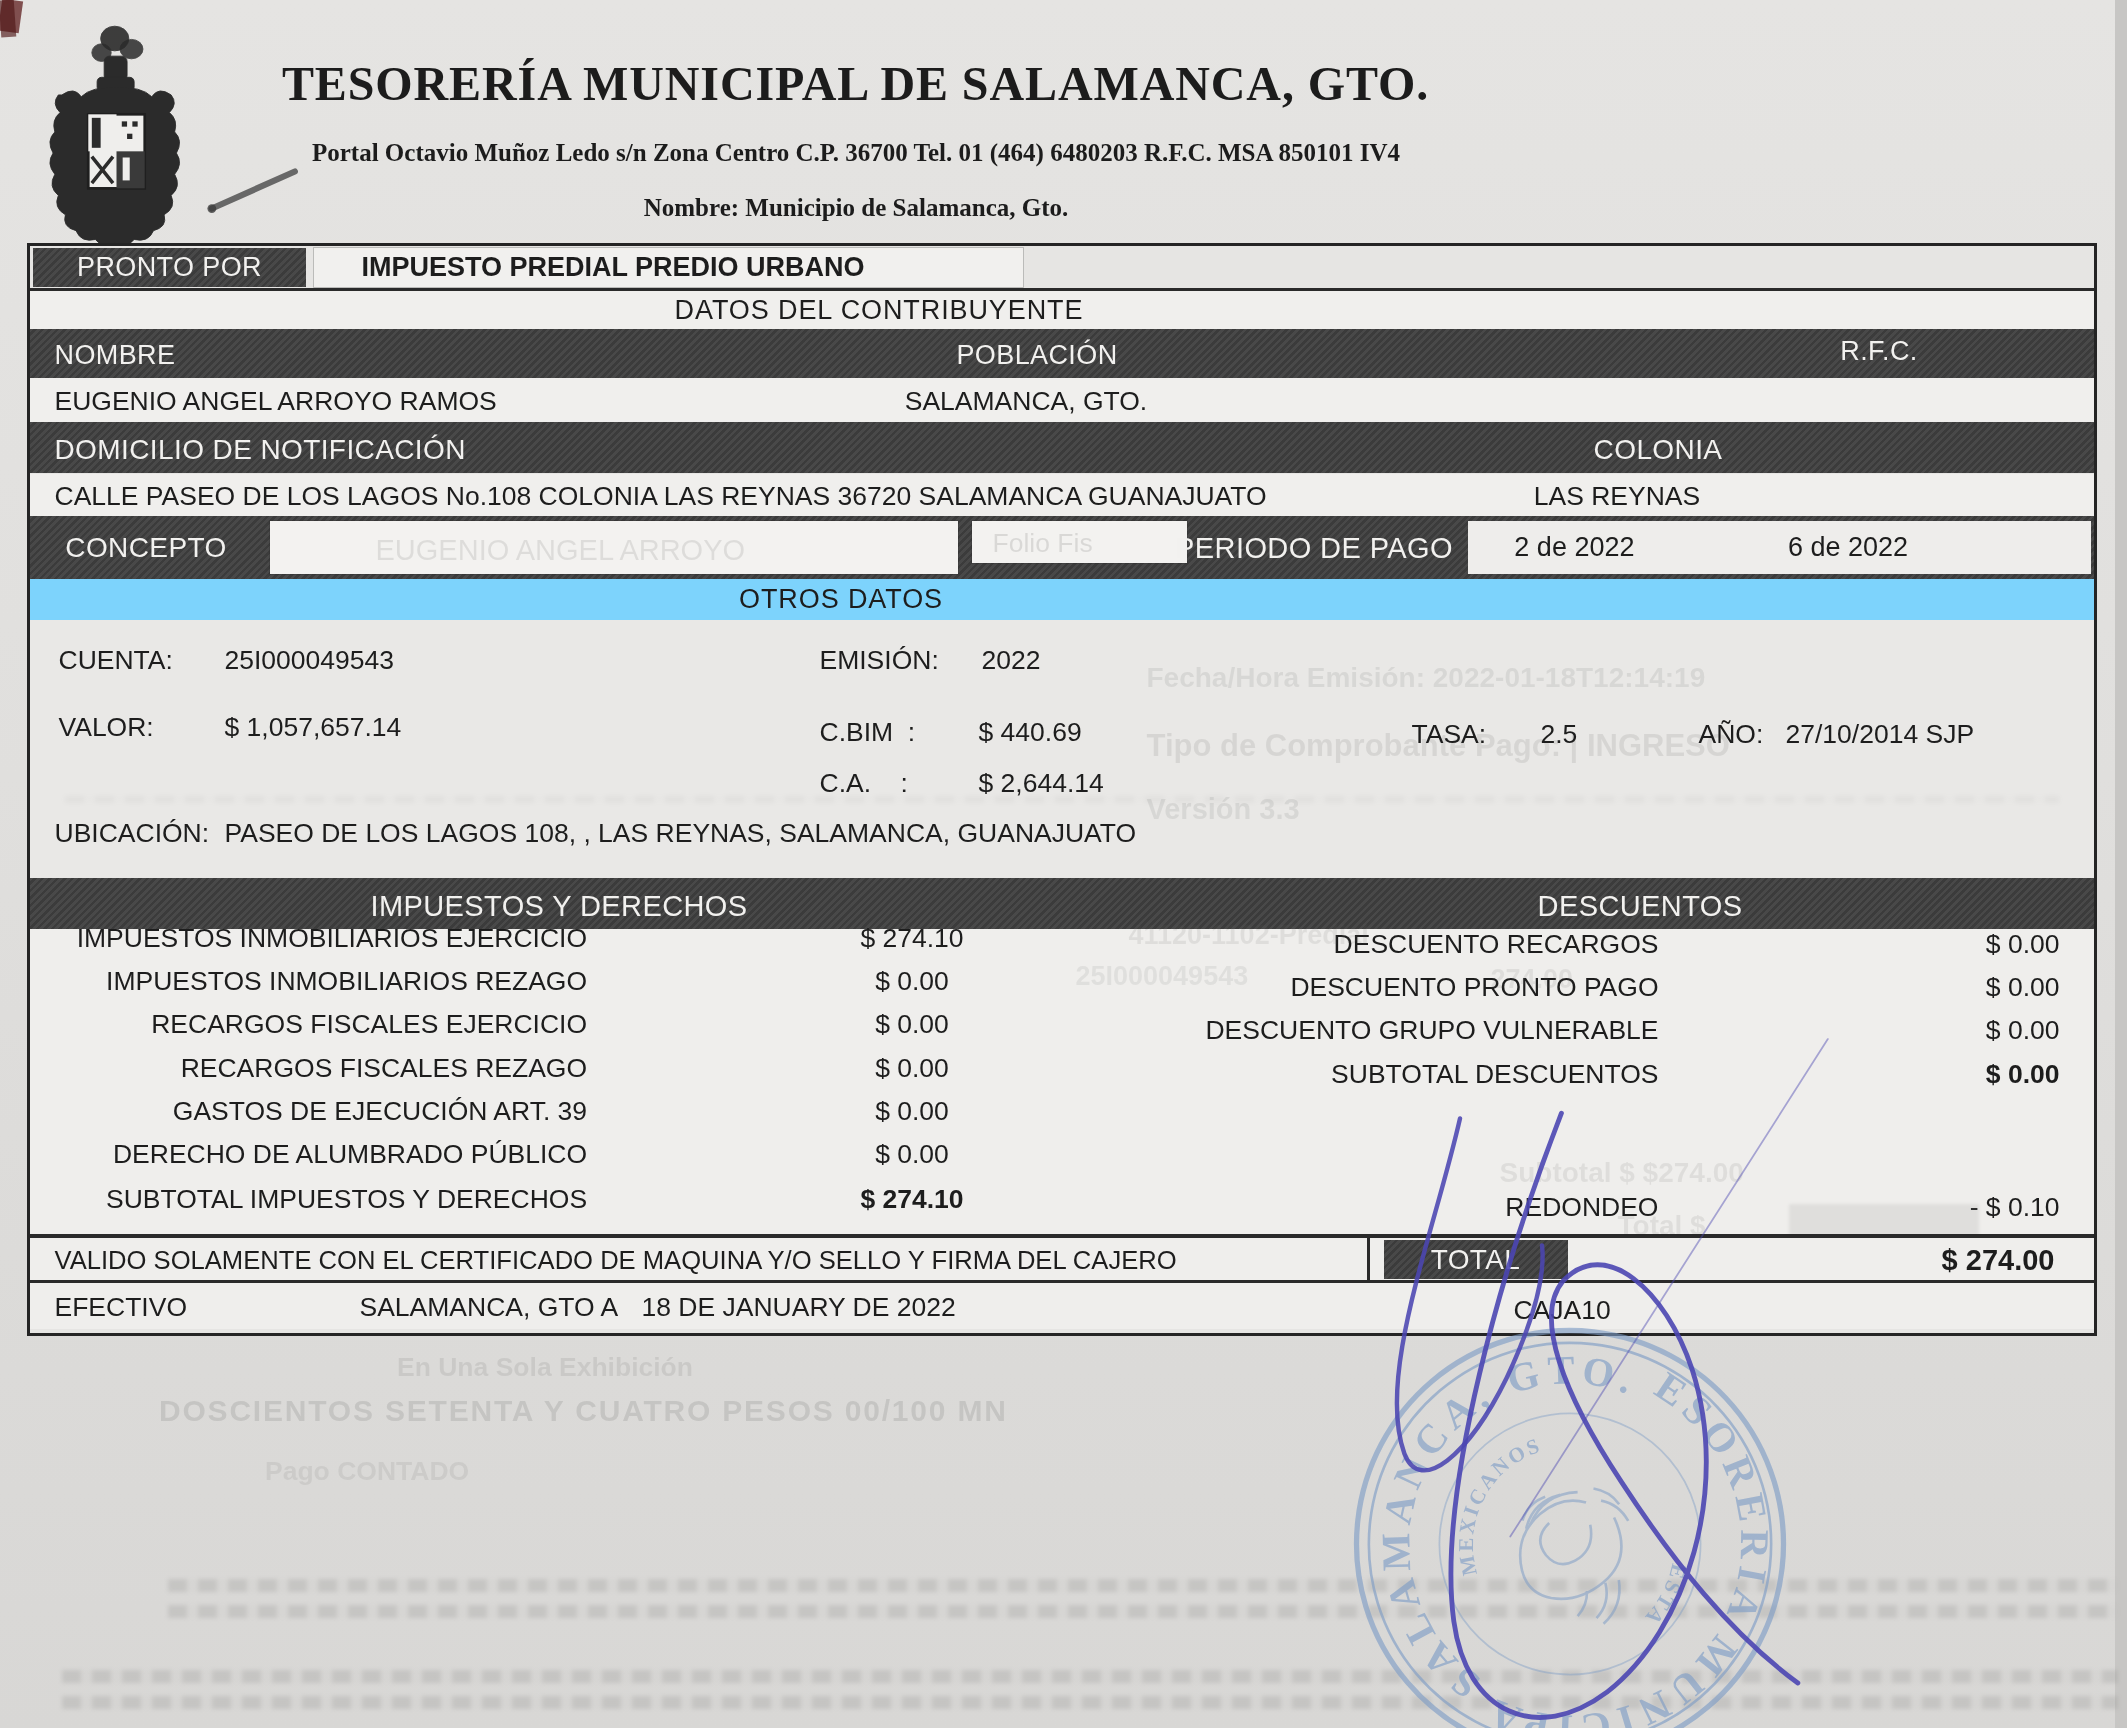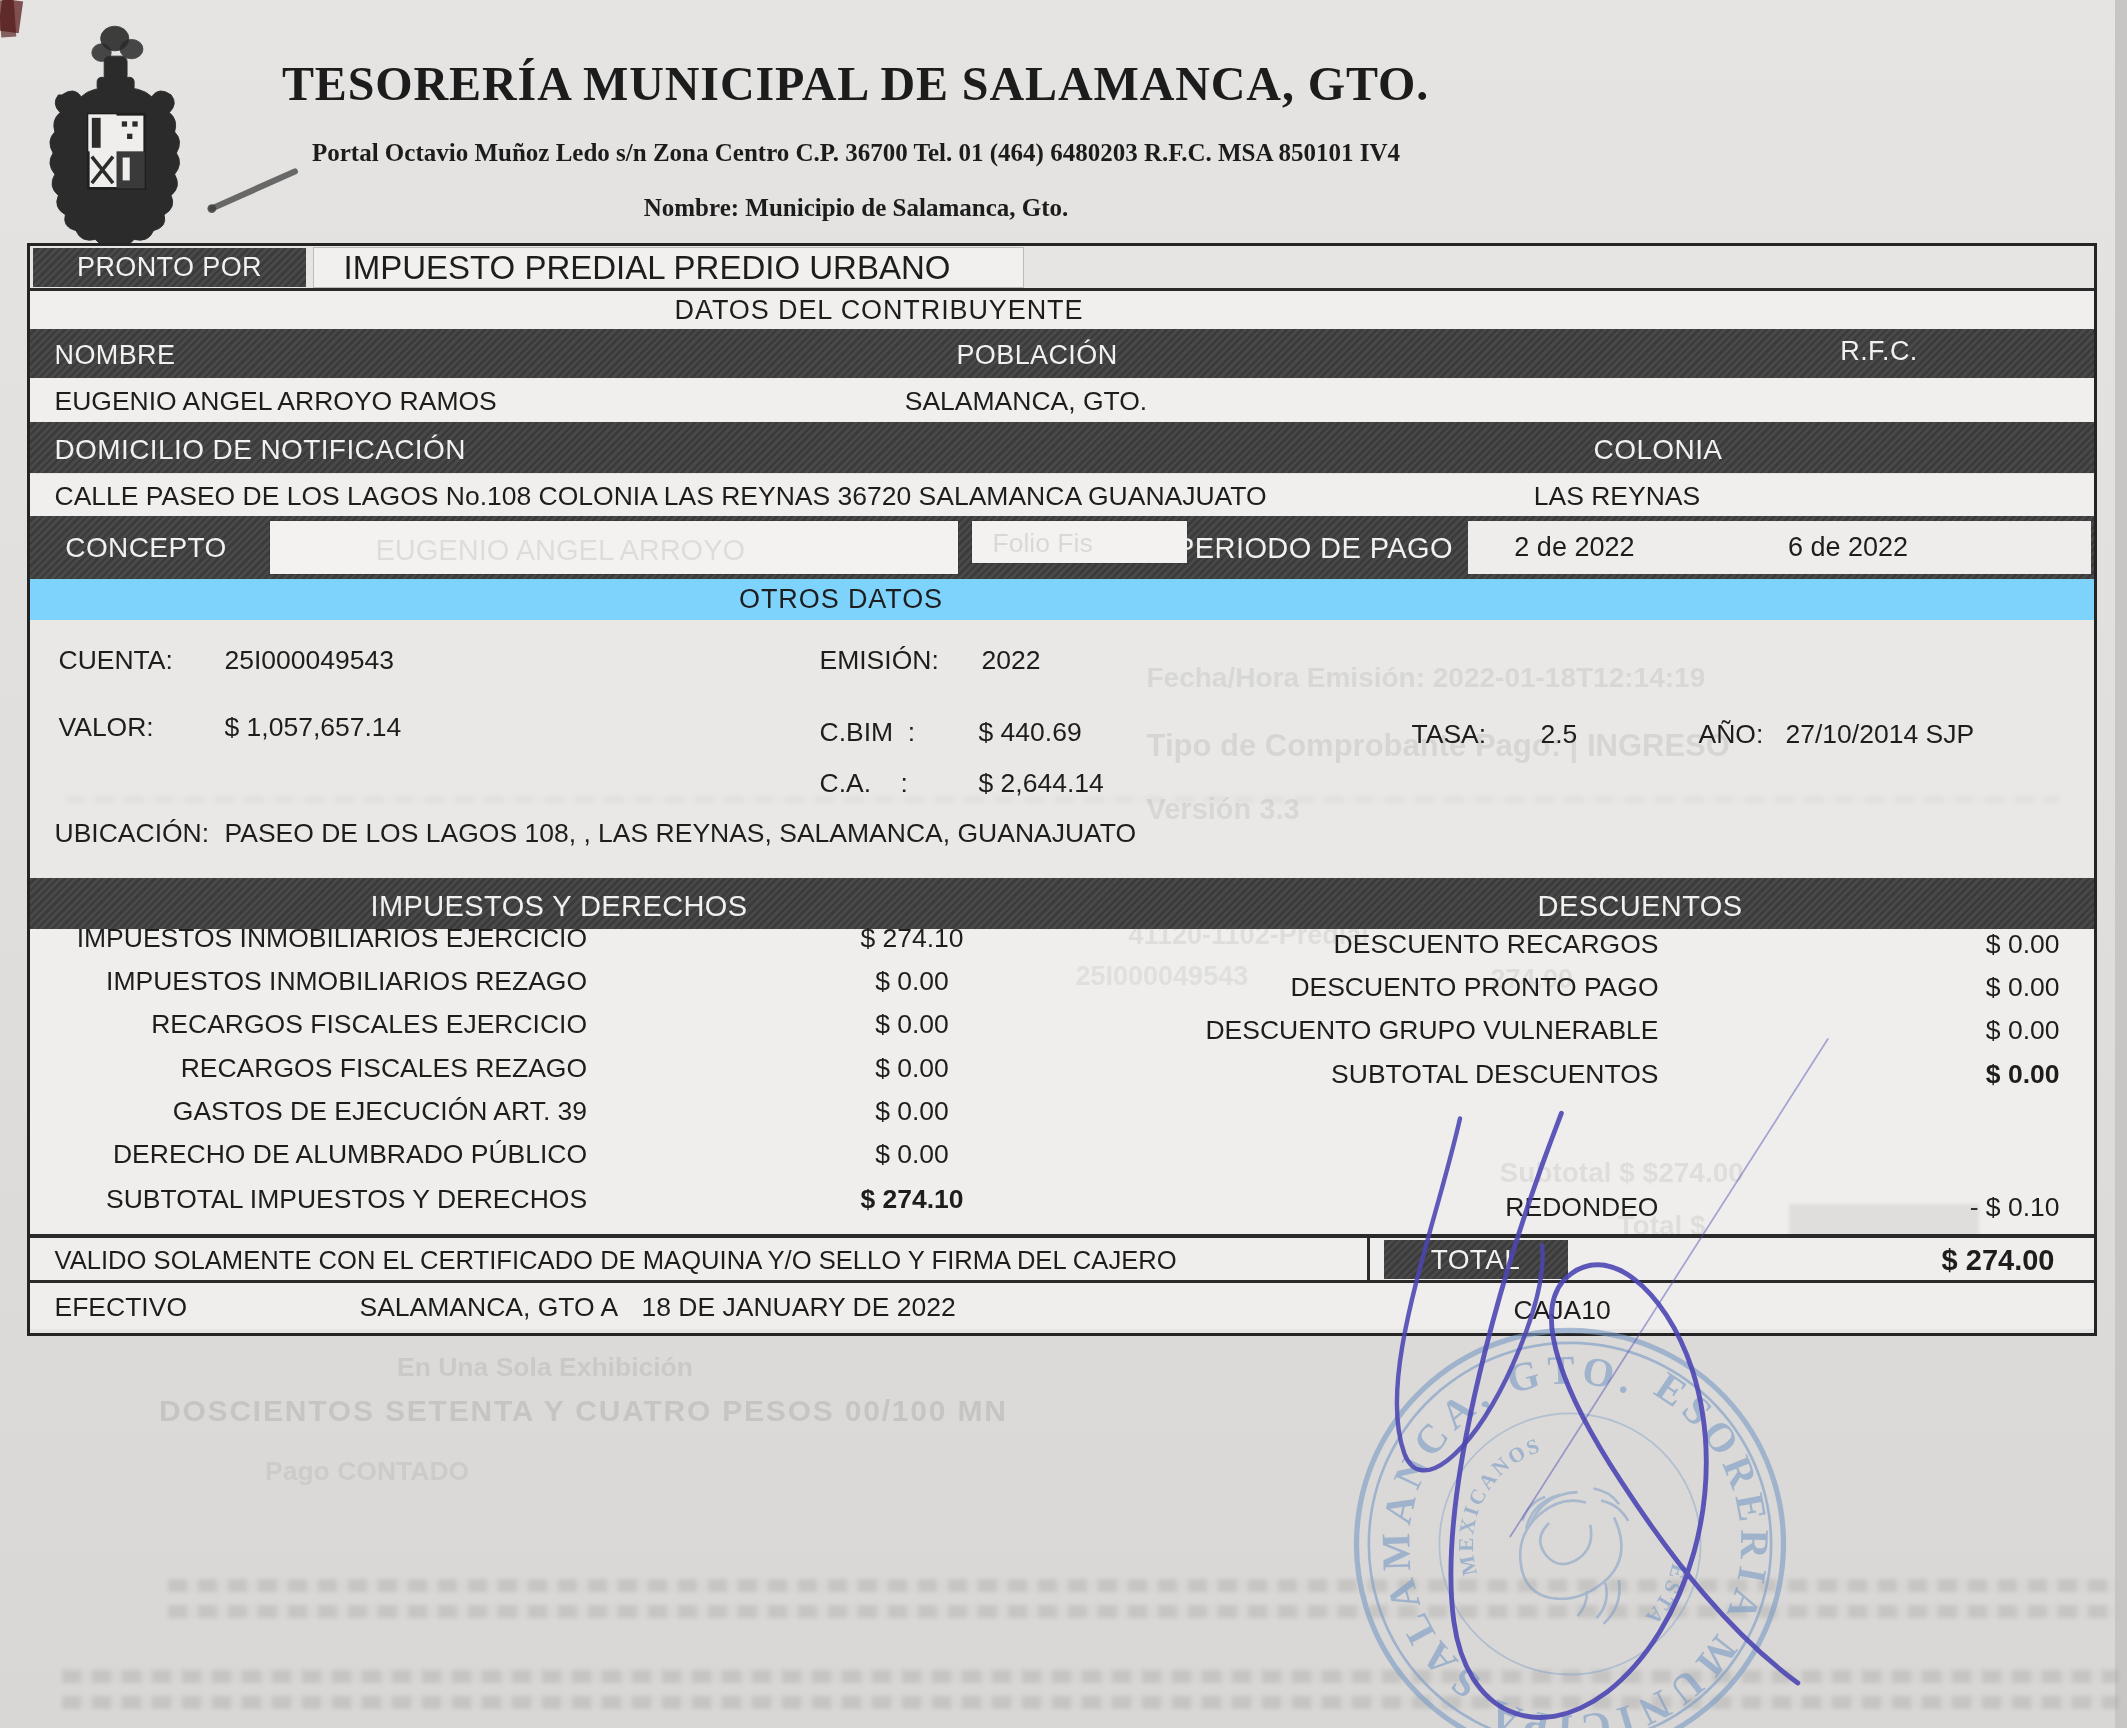--- a/index.html
+++ b/index.html
@@ -76,21 +76,21 @@
       <path d="M10,56 L104,14" stroke="#4a4a4a" stroke-width="7" stroke-linecap="round" opacity=".8"></path>
       <circle cx="10" cy="56" r="5" fill="#3c3c3c" opacity=".8"></circle>
     </svg>
   </div>
 
 
   <div class="abs" style="left:26.5px;top:243px;width:2064px;height:1087px;border:3.5px solid #242424;background:#e6e5e3;">
 
     <div class="bar barlabel center" style="left:3.5px;top:1.8px;width:273px;height:39px;line-height:39px;">PRONTO POR</div>
     <div class="cellwhite" style="left:284px;top:1.8px;width:709px;height:39px;">
-      <div class="txt" style="margin-left:30px;line-height:39px;font-size:33px;">IMPUESTO PREDIAL PREDIO URBANO</div>
+      <div class="txt" style="margin-left:48px;line-height:39px;font-size:27px;font-weight:bold;">IMPUESTO PREDIAL PREDIO URBANO</div>
     </div>
     <div class="line" style="left:0;top:42px;width:2064px;height:2.6px;"></div>
 
     <div class="lightrow" style="left:0;top:45px;width:2064px;height:38px;background:#f0efed;">
       <div class="txt center" style="position:absolute;left:0;top:0;width:1699px;line-height:38px;font-size:27px;letter-spacing:0.9px;">DATOS DEL CONTRIBUYENTE</div>
     </div>
 
     <div class="bar" style="left:0;top:83px;width:2064px;height:49px;">
       <div class="barlabel abs" style="left:25px;top:10.6px;">NOMBRE</div>
       <div class="barlabel abs center" style="left:831px;top:10.6px;width:353px;">POBLACIÓN</div>

